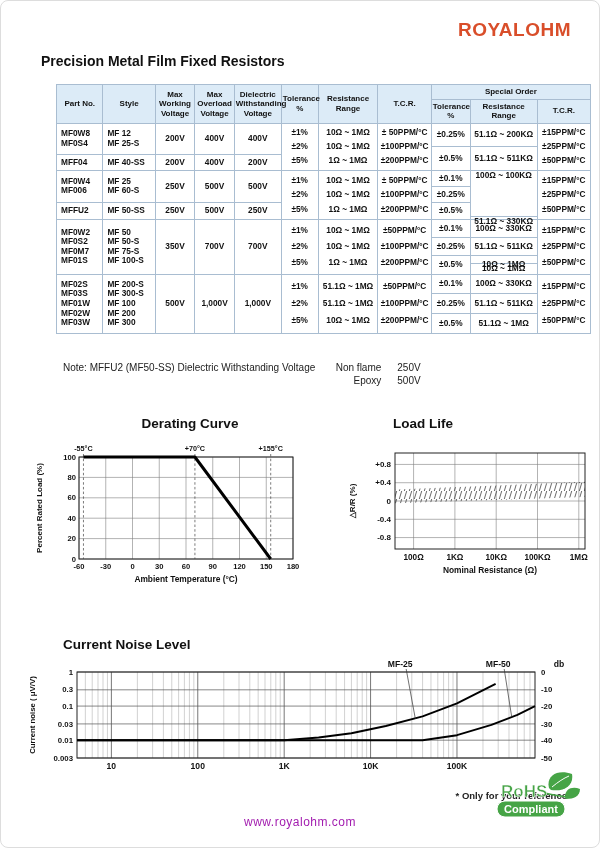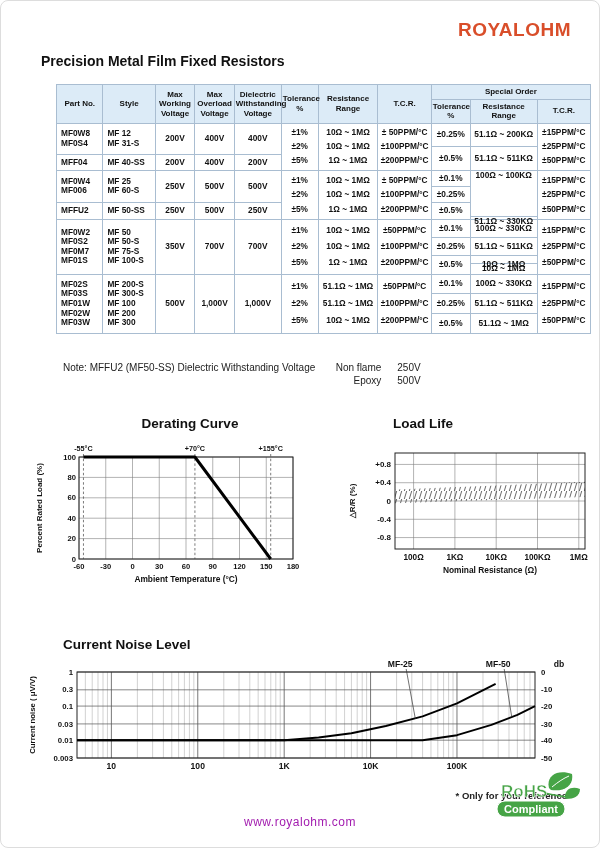--- a/index.html
+++ b/index.html
@@ -86,21 +86,21 @@
               </div>
               <div class="sub left" style="flex: 1 1 0%;">
                 <div>MFF04</div>
               </div>
             </div>
           </td>
           <td>
             <div class="sw" style="height: 46px;">
               <div class="sub left" style="flex: 2 1 0%;">
                 <div>MF 12</div>
-                <div>MF 31-S</div>
+                <div>MF 25-S</div>
               </div>
               <div class="sub left" style="flex: 1 1 0%;">
                 <div>MF 40-SS</div>
               </div>
             </div>
           </td>
           <td>
             <div class="sw" style="height: 46px;">
               <div class="sub" style="flex: 2 1 0%;">
                 <div>200V</div>

